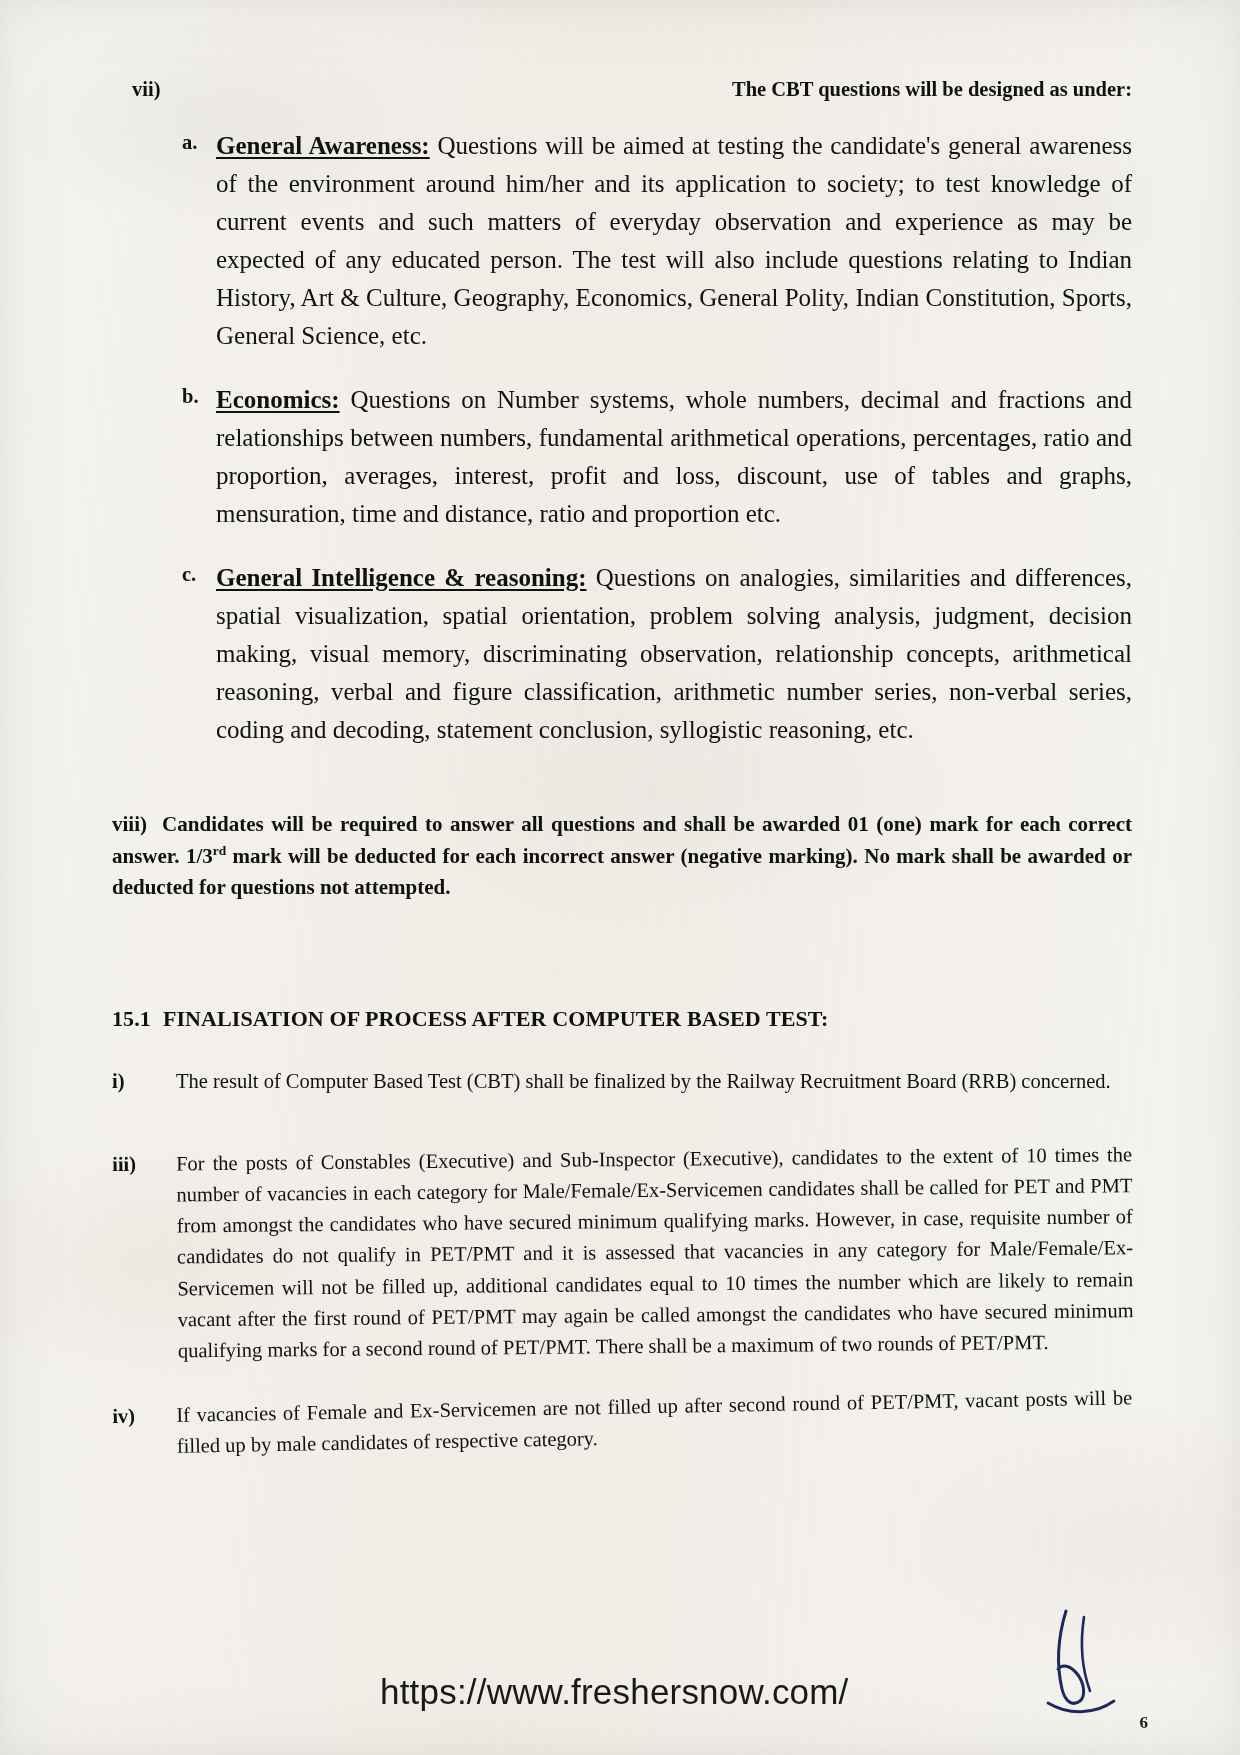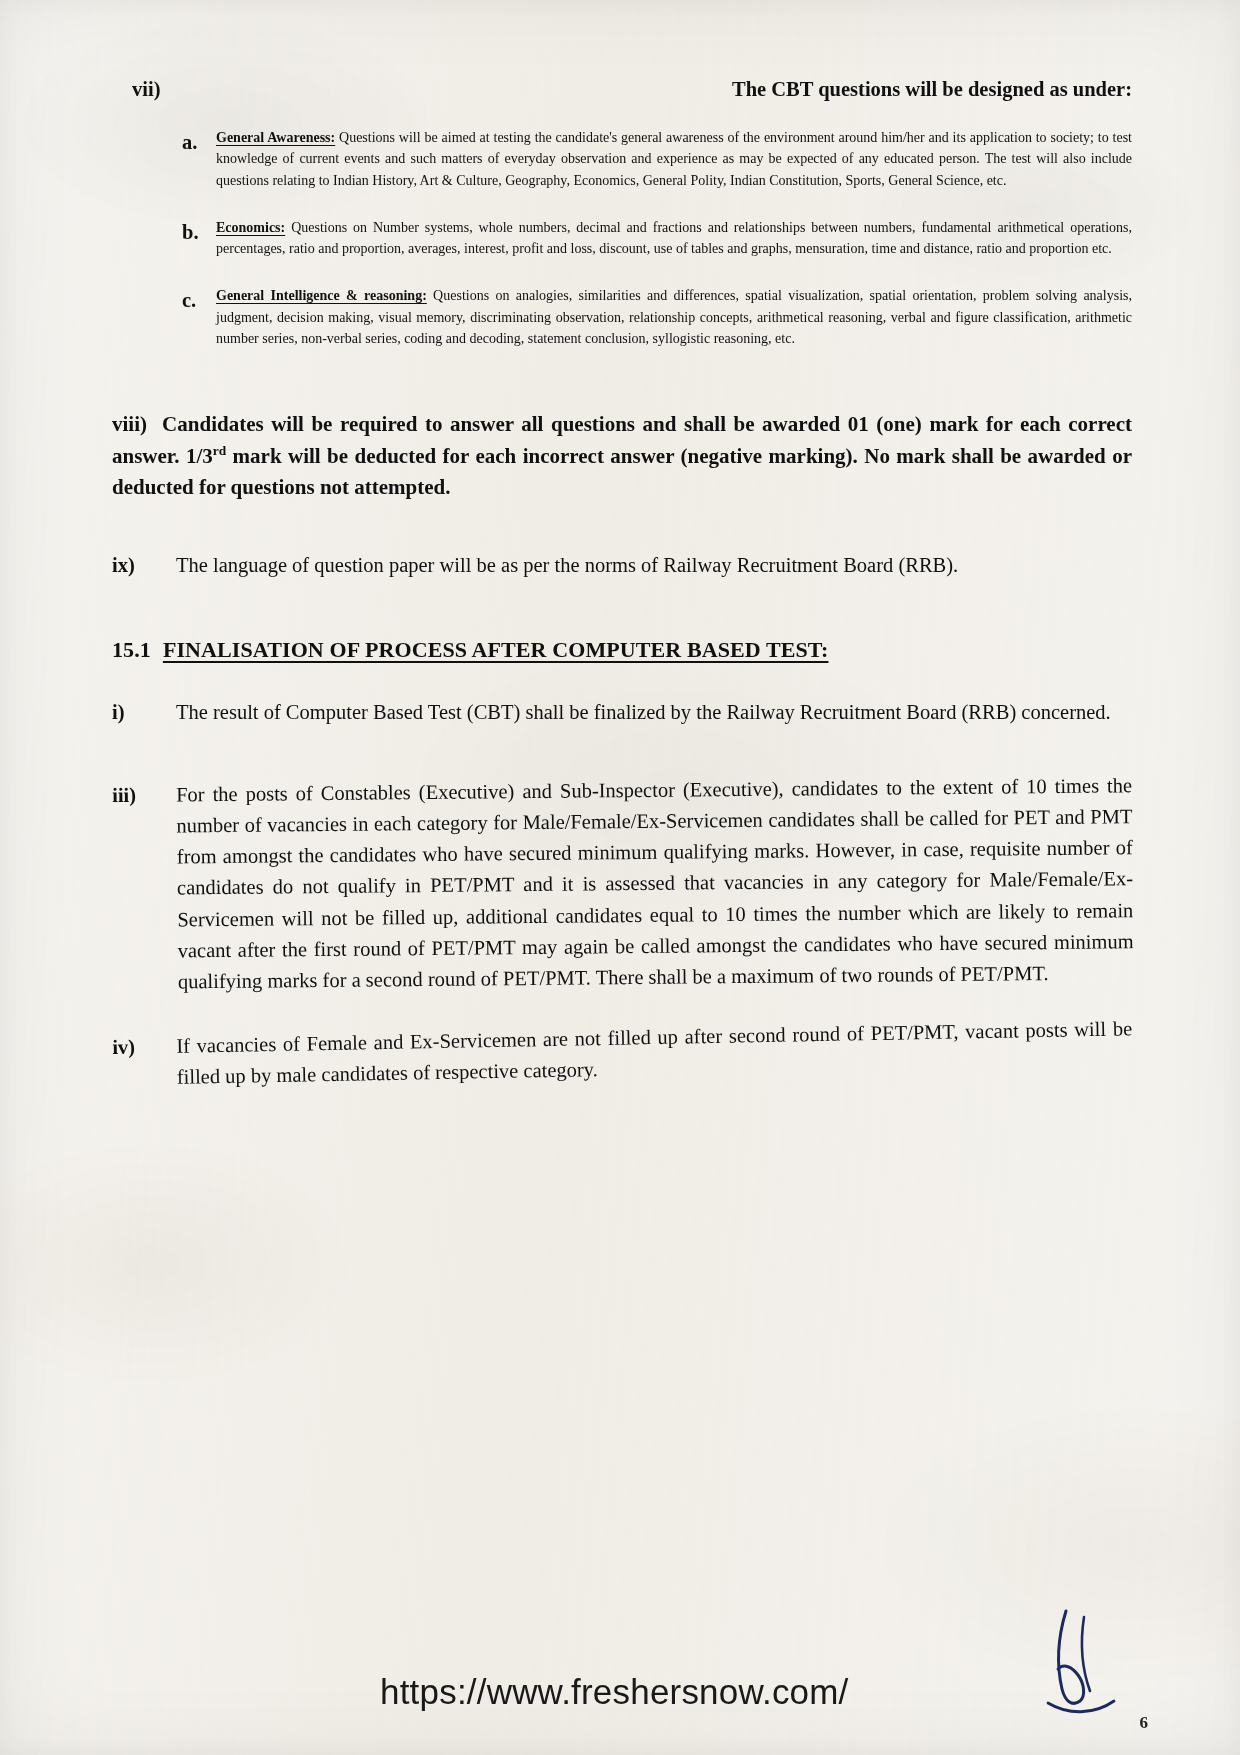--- a/index.html
+++ b/index.html
@@ -74,21 +74,21 @@
   .sub-marker {
     flex: 0 0 auto;
     width: 34px;
     font-weight: bold;
     font-size: 20.5px;
     line-height: 1.52;
   }
   .sub-body {
     flex: 1 1 auto;
     text-align: justify;
-    font-size: 14px;
+    font-size: 25px;
     line-height: 1.52;
   }
   .lead {
     font-weight: bold;
     text-decoration: underline;
     text-underline-offset: 3px;
   }
   .bold-block {
     font-weight: bold;
     font-size: 21px;
@@ -97,21 +97,21 @@
   }
   .heading {
     font-weight: bold;
     font-size: 22px;
     letter-spacing: 0.1px;
     margin: 0;
     display: flex;
     align-items: center;
   }
   .heading .hnum { margin-right: 12px; }
-  .heading .htext { text-decoration: underline; text-underline-offset: 4px; }
+  .heading .htext { text-underline-offset: 4px; }
   .gap-s  { height: 26px; }
   .gap-m  { height: 34px; }
   .gap-l  { height: 46px; }
   .gap-xl { height: 56px; }
   sup { font-size: 0.64em; vertical-align: super; }
 
   
   .skewed {
     transform: rotate(-1.05deg);
     transform-origin: left top;
@@ -180,24 +180,20 @@
     </div>
 
     <div class="gap-m"></div>
 
     <div class="bold-block">
       <span>viii)</span>&nbsp;&nbsp;<span>Candidates will be required to answer all questions and shall be awarded 01 (one) mark for each correct answer. 1/3</span><sup>rd</sup><span> mark will be deducted for each incorrect answer (negative marking). No mark shall be awarded or deducted for questions not attempted.</span>
     </div>
 
     <div class="gap-l"></div>
 
-    <div class="marker-row">
-      <span class="rn w2">ix)</span>
-      <span class="body-txt">The language of question paper will be as per the norms of Railway Recruitment Board (RRB).</span>
-    </div>
 
     <div class="gap-xl"></div>
 
     <div class="heading">
       <span class="hnum">15.1</span>
       <span class="htext">FINALISATION OF PROCESS AFTER COMPUTER BASED TEST:</span>
     </div>
 
     <div class="gap-m"></div>
 

